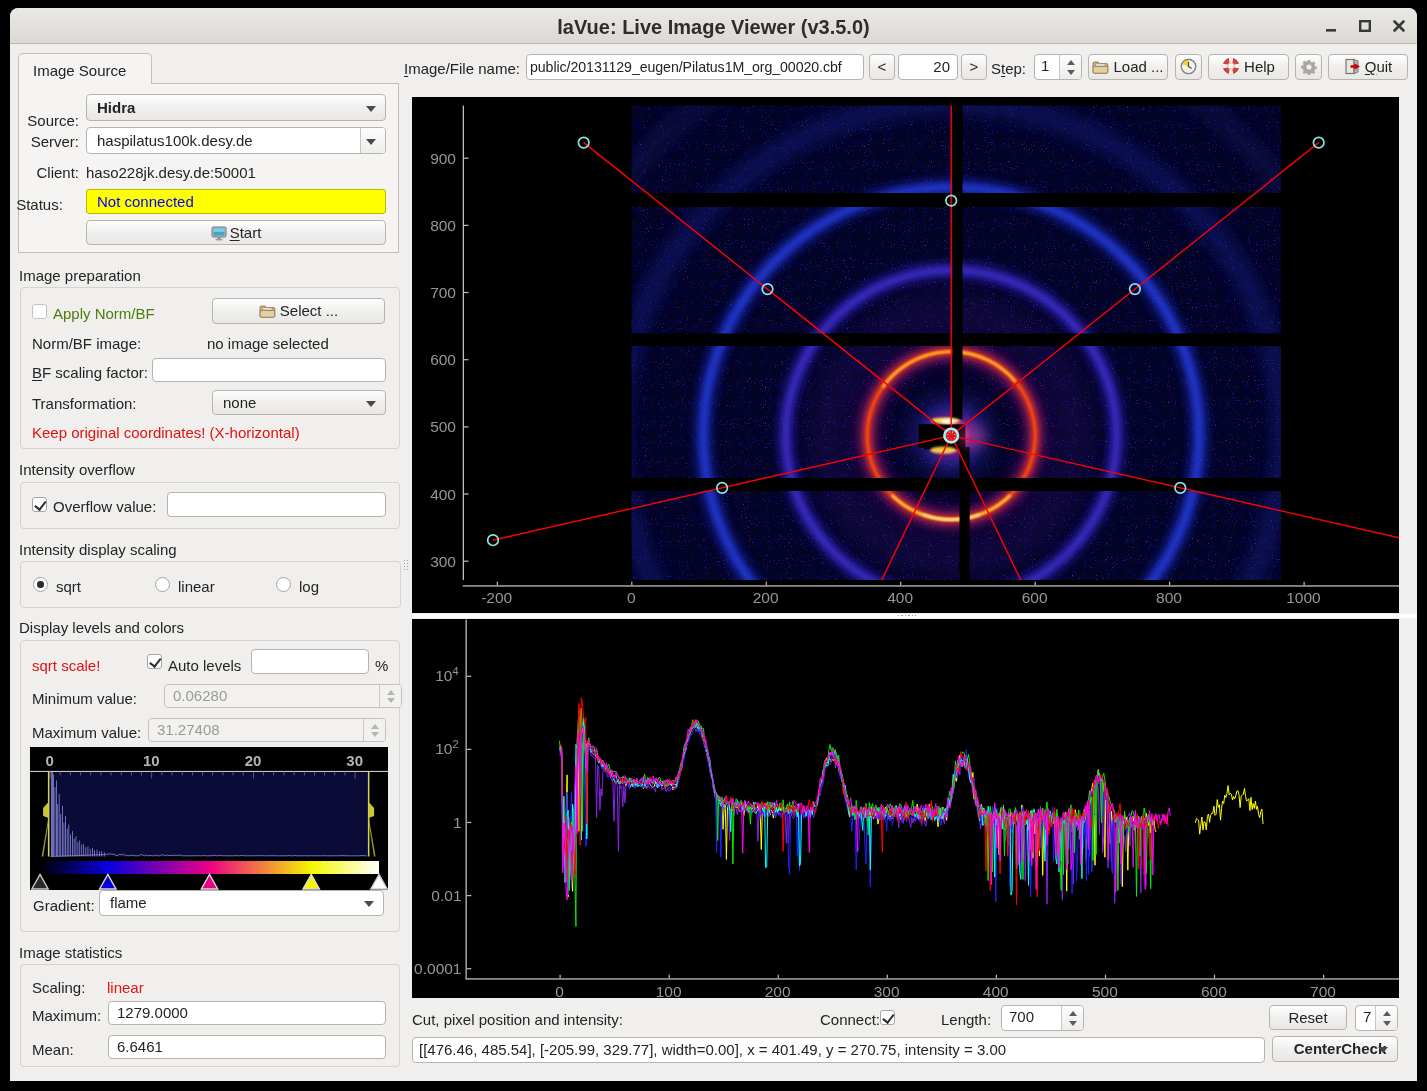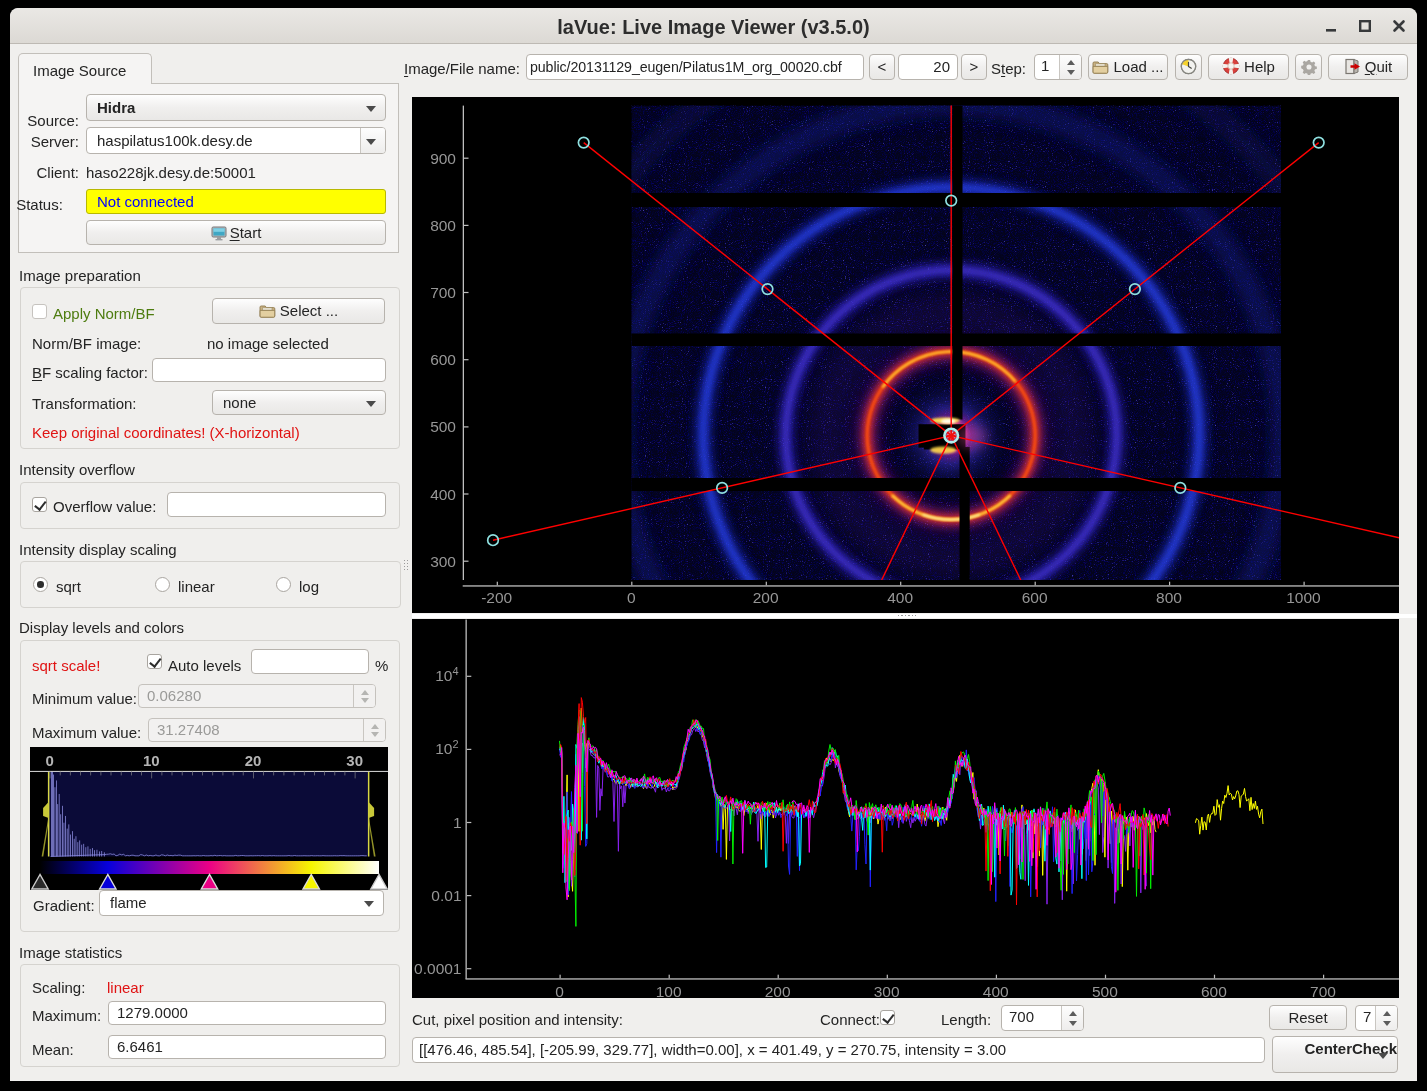--- a/index.html
+++ b/index.html
@@ -132,21 +132,21 @@
 <div class="rad" style="left:276px;top:577px"></div>
 <div class="lbl" style="left:299px;top:578px">log</div>
 <div class="sect" style="left:19px;top:619px">Display levels and colors</div>
 <div class="grp" style="left:20px;top:640px;width:380px;height:292px"></div>
 <div class="lbl red" style="left:32px;top:657px">sqrt scale!</div>
 <div class="cb on" style="left:147px;top:654px"></div>
 <div class="lbl" style="left:168px;top:657px">Auto levels</div>
 <div class="inp" style="left:251px;top:649px;width:118px;height:25px"></div>
 <div class="lbl" style="left:375px;top:657px">%</div>
 <div class="lbl" style="left:32px;top:690px">Minimum value:</div>
-<div class="inpd" style="left:138px;top:684px;width:238px;height:24px;line-height:22px;padding-left:8px">0.06280<span class="spin spind" style="background:#f2f1f0"></span></div>
+<div class="inpd" style="left:164px;top:684px;width:238px;height:24px;line-height:22px;padding-left:8px">0.06280<span class="spin spind" style="background:#f2f1f0"></span></div>
 <div class="lbl" style="left:32px;top:724px">Maximum value:</div>
 <div class="inpd" style="left:148px;top:718px;width:238px;height:24px;line-height:22px;padding-left:8px">31.27408<span class="spin spind" style="background:#f2f1f0"></span></div>
 <div class="lbl" style="left:33px;top:897px">Gradient:</div>
 <div class="inp" style="left:99px;top:890px;width:285px;height:26px;line-height:24px;padding-left:10px">flame<span class="carr"></span></div>
 <div class="sect" style="left:19px;top:944px">Image statistics</div>
 <div class="grp" style="left:20px;top:964px;width:380px;height:103px"></div>
 <div class="lbl" style="left:32px;top:979px">Scaling:</div>
 <div class="lbl red" style="left:107px;top:979px">linear</div>
 <div class="lbl" style="left:32px;top:1007px">Maximum:</div>
 <div class="inp" style="left:108px;top:1001px;width:278px;height:24px;line-height:22px;padding-left:8px">1279.0000</div>
@@ -174,21 +174,21 @@
 <div class="inp" style="left:1001px;top:1005px;width:83px;height:26px">
     <span style="position:absolute;left:7px;top:2px">700</span>
     <span class="spin"></span>
   </div>
 <div class="btn" style="left:1269px;top:1005px;width:78px;height:25px;line-height:23px">Reset</div>
 <div class="inp" style="left:1355px;top:1005px;width:43px;height:26px">
     <span style="position:absolute;left:7px;top:2px">7</span>
     <span class="spin"></span>
   </div>
 <div class="inp" style="left:412px;top:1037px;width:853px;height:26px;line-height:24px;padding-left:6px">[[476.46, 485.54], [-205.99, 329.77], width=0.00], x = 401.49, y = 270.75, intensity = 3.00</div>
-<div class="btn" style="left:1272px;top:1036px;width:126px;height:37px;text-align:right;line-height:24px;padding-left:10px;font-weight:bold">CenterCheck<span class="carr"></span></div>
+<div class="btn" style="left:1272px;top:1036px;width:126px;height:26px;text-align:center;line-height:24px;padding-left:10px;font-weight:bold">CenterCheck<span class="carr"></span></div>
 <svg width="987" height="516" viewBox="0 0 987 516" style="position:absolute;left:412px;top:97px;background:#000">
 <defs>
 <clipPath id="detc">
         <rect x="219.4" y="8.6" width="649.6" height="474.4"></rect>
       </clipPath>
 <clipPath id="viewc">
         <rect x="51.2" y="8.6" width="935.8" height="474.4"></rect>
       </clipPath>
 <filter id="nz" x="0" y="0" width="100%" height="100%">
 <feTurbulence type="fractalNoise" baseFrequency="0.95" numOctaves="2" seed="11" stitchTiles="stitch"></feTurbulence>

